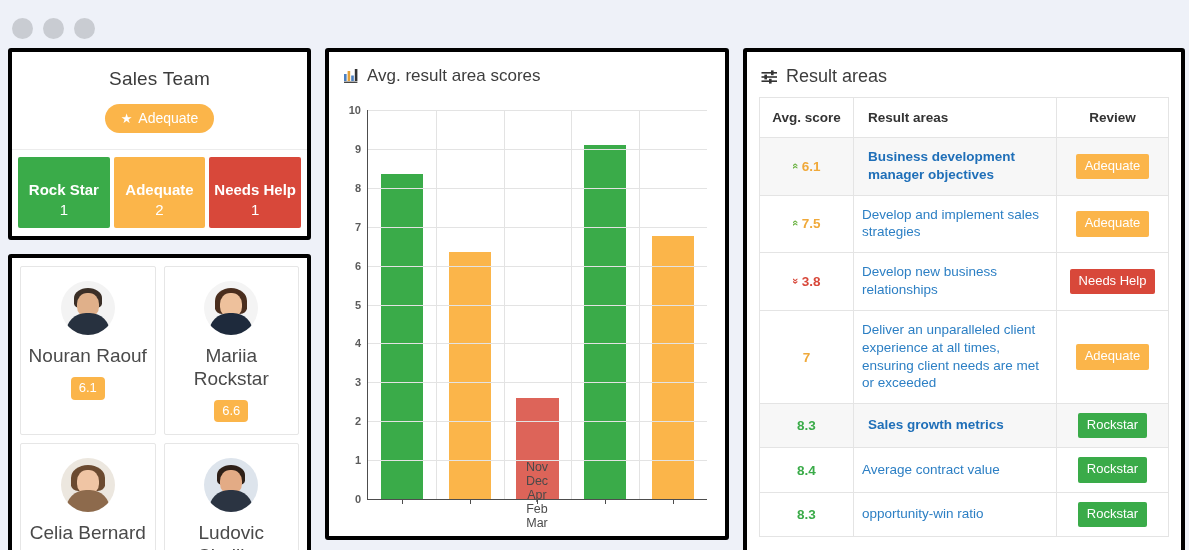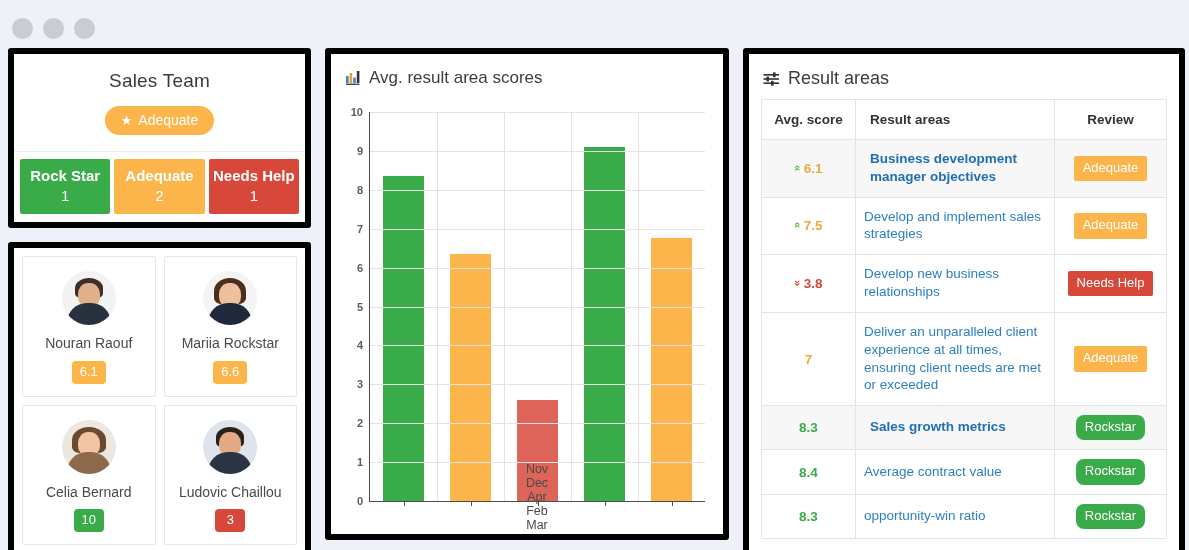--- a/index.html
+++ b/index.html
@@ -16,39 +16,39 @@
   .dot { width: 21px; height: 21px; border-radius: 50%; background: #c9ccd2; }
 
   
   .cols { position: absolute; left: 8px; top: 48px; width: 1177px; display: flex; gap: 14px; }
   .col-left { width: 303px; display: flex; flex-direction: column; gap: 14px; }
   .col-mid  { width: 404px; }
   .col-right{ width: 442px; }
 
   .panel {
     background: #fff;
-    border: 6px solid #000000;
+    border: 4px solid #000000;
     border-radius: 3px;
   }
 
   
   .team-head { padding: 16px 10px 16px; text-align: center; border-bottom: 1px solid #ececec; }
   .team-title { font-size: 19px; color: #3b3b3b; font-weight: 400; letter-spacing: .2px; }
   .pill {
     display: inline-flex; align-items: center; gap: 6px;
     margin-top: 14px; padding: 7px 16px 8px;
     border-radius: 18px; background: #fbb54a; color: #fff;
     font-size: 14px; line-height: 1;
   }
   .star { font-size: 13px; line-height: 1; }
 
   .cat-row { display: flex; gap: 4px; padding: 7px 6px 8px; }
   .cat {
     flex: 1; border-radius: 2px; color: #fff; text-align: center;
-    padding: 8px 2px 9px;
+    padding: 24px 2px 9px;
   }
   .cat .k { font-size: 15px; font-weight: bold; line-height: 1.25; white-space: nowrap; }
   .cat .v { font-size: 15px; font-weight: 400; line-height: 1.3; }
   .cat.green  { background: #3aab49; }
   .cat.orange { background: #fbb54a; }
   .cat.red    { background: #d8483a; }
 
   
   .members { padding: 8px; display: grid; grid-template-columns: 1fr 1fr; gap: 8px; }
   .member {
@@ -56,21 +56,21 @@
     padding: 14px 6px 12px; text-align: center; background: #fff;
   }
   .avatar {
     width: 54px; height: 54px; border-radius: 50%;
     margin: 0 auto 10px; position: relative; overflow: hidden;
   }
   .avatar .face { position: absolute; left: 50%; transform: translateX(-50%); }
   .avatar .head { width: 22px; height: 24px; border-radius: 46% 46% 42% 42%; top: 12px; }
   .avatar .hair { width: 28px; height: 20px; border-radius: 50% 50% 22% 22%; top: 7px; }
   .avatar .body { width: 44px; height: 24px; border-radius: 20px 20px 0 0; top: 32px; }
-  .m-name { font-size: 14px; color: #4a4a4a; line-height: 1.2; }
+  .m-name { font-size: 19px; color: #4a4a4a; line-height: 1.2; }
   .m-score {
     display: inline-block; margin-top: 9px; min-width: 30px;
     padding: 3px 8px 4px; border-radius: 4px;
     color: #fff; font-size: 13px; line-height: 1.2;
   }
   .s-orange { background: #fbb54a; }
   .s-green  { background: #3aab49; }
   .s-red    { background: #d8483a; }
 
   
@@ -128,21 +128,21 @@
   }
   td.area.bold { font-weight: bold; color: #1f6fb8; }
   td.area.indent { padding-left: 8px; }
   td.rev { text-align: center; padding: 9px 6px; }
   .badge {
     display: inline-block; padding: 5px 9px 6px; color: #fff;
     font-size: 13px; line-height: 1.1; border-radius: 2px; white-space: nowrap;
   }
   .b-orange { background: #fbb54a; }
   .b-red { background: #d8483a; }
-  .b-green { background: #3aab49; border-radius: 8px; }
+  .b-green { background: #3aab49; }
   tr.shade td { background: #f7f7f7; }
 </style>
 </head>
 <body>
 
 <div class="page">
 
   <div class="dots">
     <span class="dot"></span>
     <span class="dot"></span>

